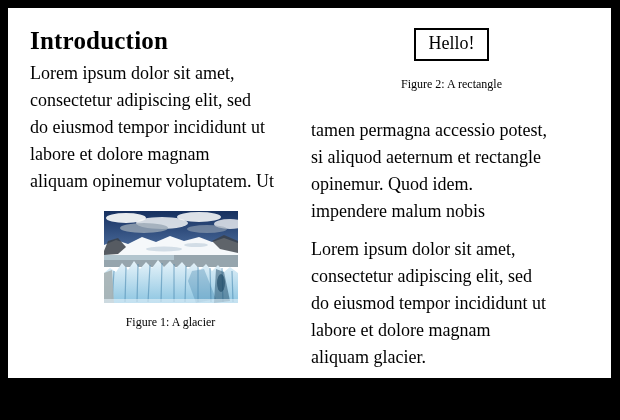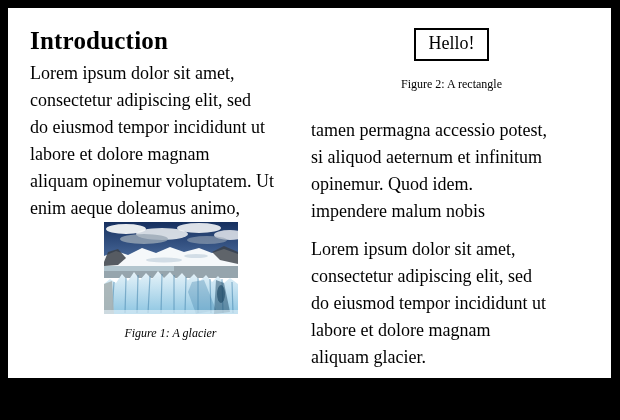--- a/index.html
+++ b/index.html
@@ -27,21 +27,21 @@
     line-height: 25px;
     font-weight: bold;
     letter-spacing: 0.2px;
   }
   .line {
     font-size: 18px;
     line-height: 27px;
     white-space: nowrap;
   }
   figure { margin: 0; text-align: center; }
-  .figure-1 { margin-top: 0; font-style: italic; }
+  .figure-1 { margin-top: 16px; }
   .figure-1 svg { display: block; margin: 0 auto; }
   figcaption {
     font-size: 12px;
     line-height: 21px;
   }
   .figure-1 figcaption { margin-top: 9px; }
 
   .figure-2 { margin: 0 0 22px 0; }
   .hello-box {
     display: inline-block;
@@ -62,21 +62,20 @@
 
   <div class="col">
     <h1 class="heading">Introduction</h1>
 
     <div class="para">
       <div class="line">Lorem ipsum dolor sit amet,</div>
       <div class="line">consectetur adipiscing elit, sed</div>
       <div class="line">do eiusmod tempor incididunt ut</div>
       <div class="line">labore et dolore magnam</div>
       <div class="line">aliquam opinemur voluptatem. Ut</div>
-      <div class="line">enim aeque doleamus animo,</div>
     </div>
 
     <figure class="figure-1">
       <svg width="134" height="92" viewBox="0 0 134 92" preserveAspectRatio="none">
         <defs>
           <linearGradient id="skyGrad" x1="0" y1="0" x2="0" y2="1">
             <stop offset="0" style="stop-color:var(--sky-dark,#16305f)"></stop>
             <stop offset="1" style="stop-color:var(--sky-light,#5577a8)"></stop>
           </linearGradient>
           <linearGradient id="iceGrad" x1="0" y1="0" x2="0" y2="1">
@@ -115,21 +114,21 @@
   </div>
 
   <div class="col">
     <figure class="figure-2">
       <div class="hello-box">Hello!</div>
       <figcaption>Figure 2: A rectangle</figcaption>
     </figure>
 
     <div class="para para-1">
       <div class="line">tamen permagna accessio potest,</div>
-      <div class="line">si aliquod aeternum et infinitum</div>
+      <div class="line">si aliquod aeternum et rectangle</div>
       <div class="line">opinemur. Quod idem.</div>
       <div class="line">impendere malum nobis</div>
     </div>
 
     <div class="para para-2">
       <div class="line">Lorem ipsum dolor sit amet,</div>
       <div class="line">consectetur adipiscing elit, sed</div>
       <div class="line">do eiusmod tempor incididunt ut</div>
       <div class="line">labore et dolore magnam</div>
       <div class="line">aliquam glacier.</div>

